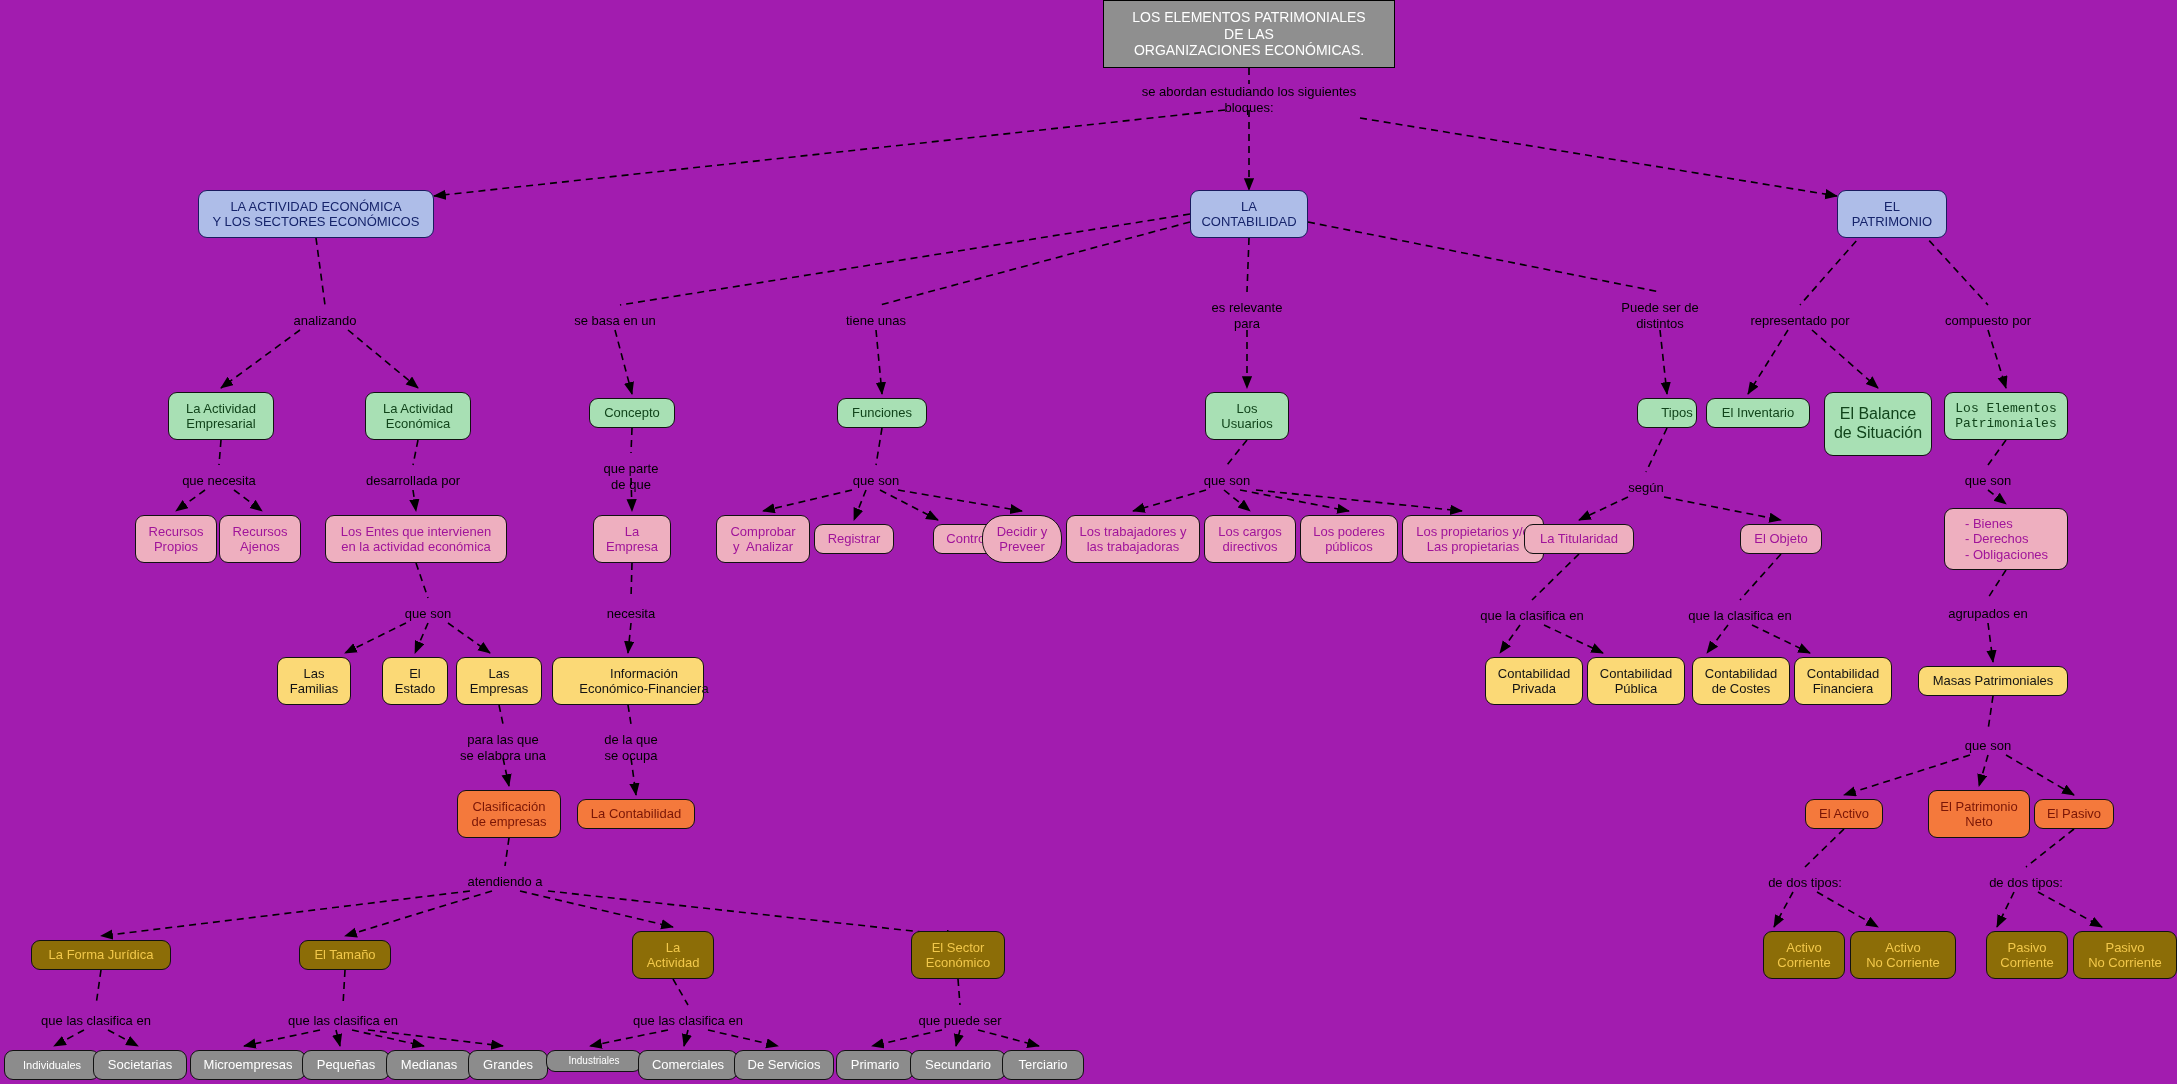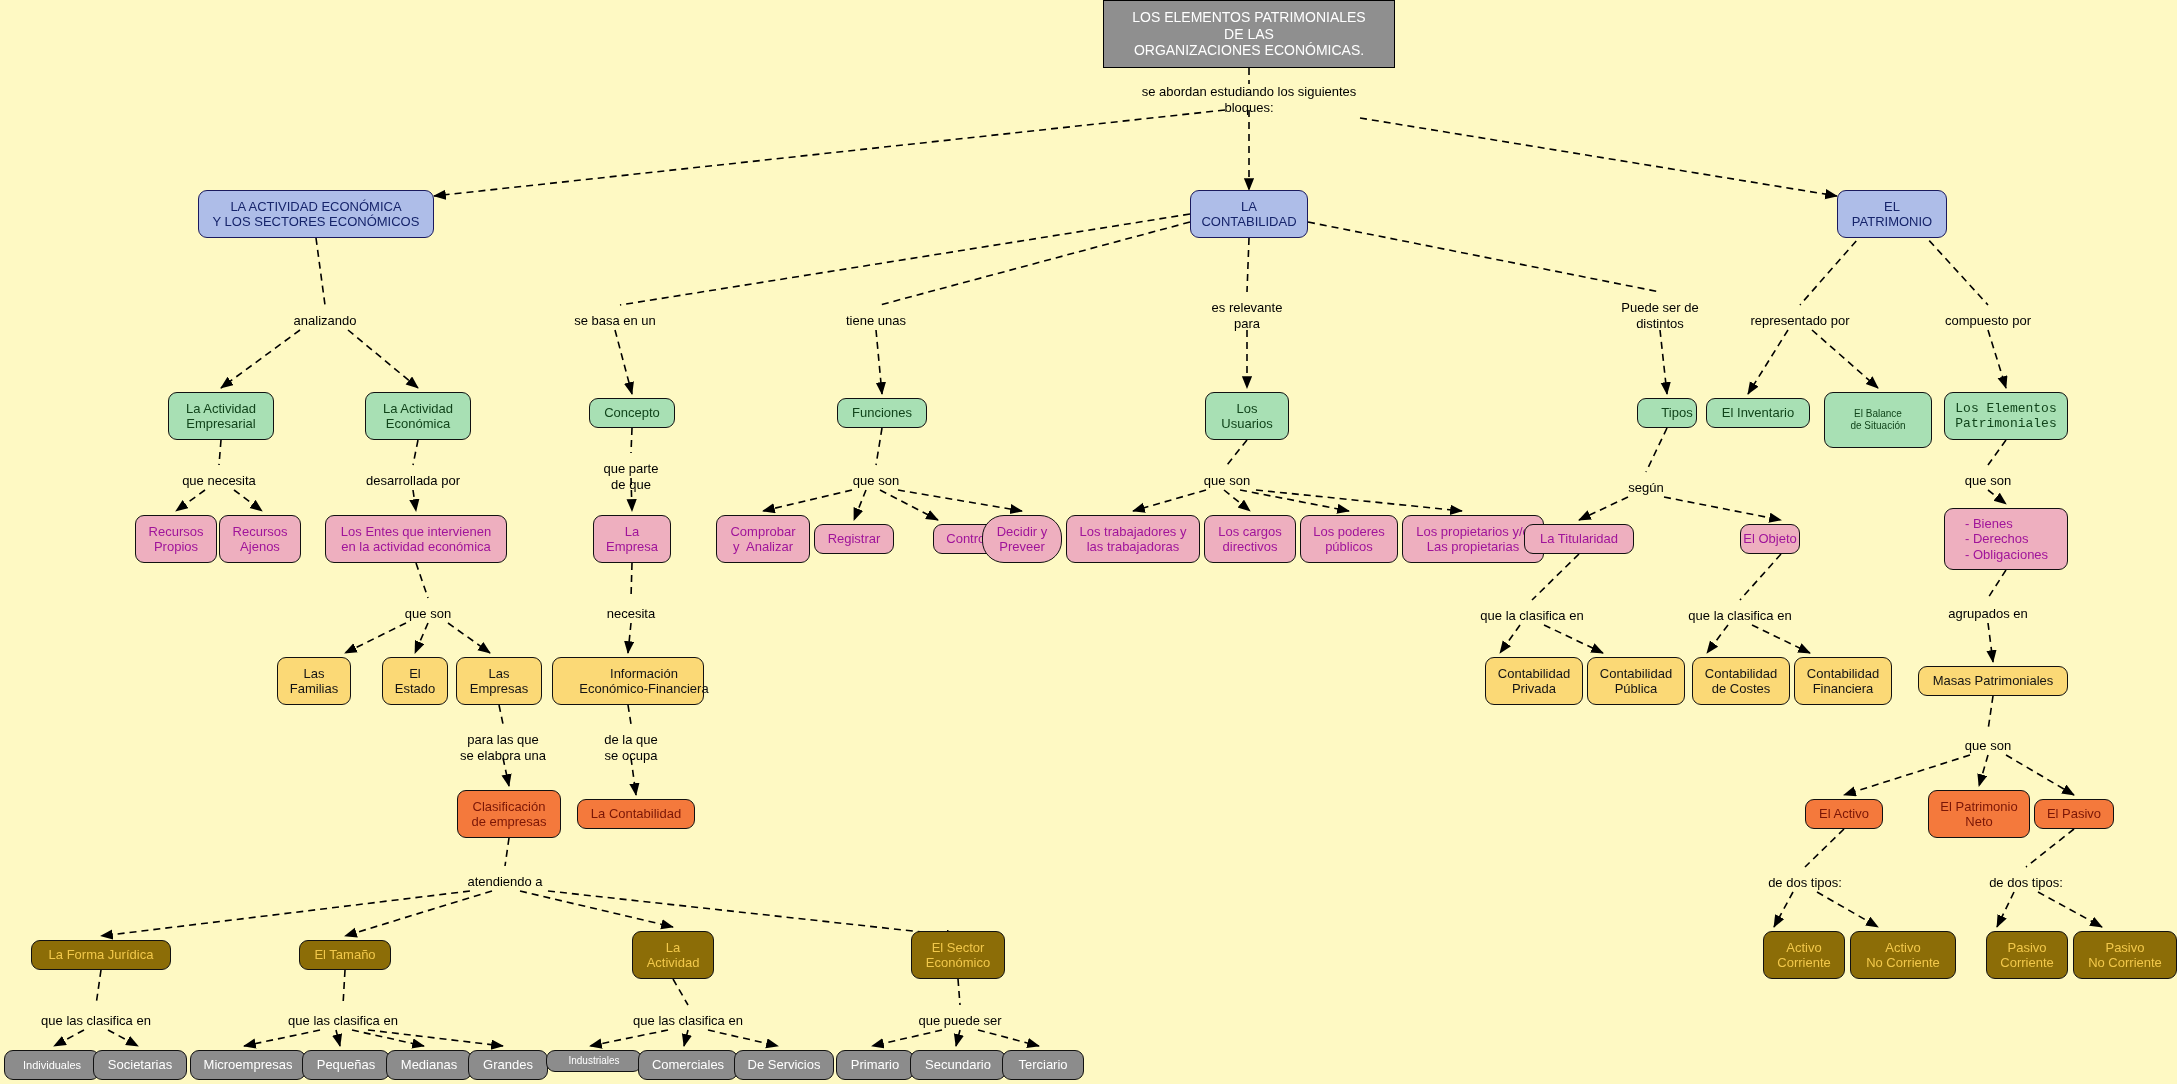--- a/index.html
+++ b/index.html
@@ -1,17 +1,17 @@
 <!DOCTYPE html>
 <html><head>
 <meta charset="utf-8">
 <style>
   html,body{margin:0;padding:0;background:#ffffff;}
   body{font-family:"Liberation Sans","DejaVu Sans",sans-serif;}
-  #canvas{position:relative;width:2177px;height:1084px;background:#fef9c3;overflow:hidden;}
+  #canvas{position:relative;width:2177px;height:1084px;background:#a21caf;overflow:hidden;}
   #edges{position:absolute;left:0;top:0;width:2177px;height:1084px;pointer-events:none;}
   .node{position:absolute;box-sizing:border-box;display:flex;align-items:center;
         justify-content:center;text-align:center;border:1.5px solid #111;
         border-radius:9px;line-height:1.18;white-space:pre;}
   .lbl{position:absolute;color:#000;text-align:center;white-space:pre;line-height:1.22;
        transform:translateX(-50%);}
 
   
   .n-title{background:#8f8f8f;border:1.5px solid #000;border-radius:0;color:#ffffff;}
   .n-blue{background:#aebde8;border-color:#1a1a5e;color:#16246b;}
@@ -143,21 +143,21 @@
       <div class="node n-green" id="n-act-empresarial" style="left: 168px; top: 392px; width: 106px; height: 48px; font-size: 13px;">La Actividad
 Empresarial</div>
       <div class="node n-green" id="n-act-economica" style="left: 365px; top: 392px; width: 106px; height: 48px; font-size: 13px;">La Actividad
 Económica</div>
       <div class="node n-green" id="n-concepto" style="left: 589px; top: 398px; width: 86px; height: 30px; font-size: 13px;">Concepto</div>
       <div class="node n-green" id="n-funciones" style="left: 837px; top: 398px; width: 90px; height: 30px; font-size: 13px;">Funciones</div>
       <div class="node n-green" id="n-usuarios" style="left: 1205px; top: 392px; width: 84px; height: 48px; font-size: 13px;">Los
 Usuarios</div>
       <div class="node n-green" id="n-tipos" style="left: 1637px; top: 398px; width: 60px; height: 30px; font-size: 13px; padding-left: 20px;">Tipos</div>
       <div class="node n-green" id="n-inventario" style="left: 1706px; top: 398px; width: 104px; height: 30px; font-size: 13px;">El Inventario</div>
-      <div class="node n-green" id="n-balance" style="left: 1824px; top: 392px; width: 108px; height: 56px; font-size: 10px;">El Balance
+      <div class="node n-green" id="n-balance" style="left: 1824px; top: 392px; width: 108px; height: 64px; font-size: 16px;">El Balance
 de Situación</div>
       <div class="node n-green" id="n-elem-patrim" style="left: 1944px; top: 392px; width: 124px; height: 48px; font-size: 13px; font-family: Liberation Mono, monospace;">Los Elementos
 Patrimoniales</div>
       <div class="node n-pink" id="n-rec-propios" style="left: 135px; top: 515px; width: 82px; height: 48px; font-size: 13px;">Recursos
 Propios</div>
       <div class="node n-pink" id="n-rec-ajenos" style="left: 219px; top: 515px; width: 82px; height: 48px; font-size: 13px;">Recursos
 Ajenos</div>
       <div class="node n-pink" id="n-entes" style="left: 325px; top: 515px; width: 182px; height: 48px; font-size: 13px;">Los Entes que intervienen
 en la actividad económica</div>
       <div class="node n-pink" id="n-empresa" style="left: 593px; top: 515px; width: 78px; height: 48px; font-size: 13px;">La
@@ -170,21 +170,21 @@
 Preveer</div>
       <div class="node n-pink" id="n-trabajadores" style="left: 1066px; top: 515px; width: 134px; height: 48px; font-size: 13px;">Los trabajadores y
 las trabajadoras</div>
       <div class="node n-pink" id="n-cargos" style="left: 1204px; top: 515px; width: 92px; height: 48px; font-size: 13px;">Los cargos
 directivos</div>
       <div class="node n-pink" id="n-poderes" style="left: 1300px; top: 515px; width: 98px; height: 48px; font-size: 13px;">Los poderes
 públicos</div>
       <div class="node n-pink" id="n-propietarios" style="left: 1402px; top: 515px; width: 142px; height: 48px; font-size: 13px;">Los propietarios y/o
 Las propietarias</div>
       <div class="node n-pink" id="n-titularidad" style="left: 1524px; top: 524px; width: 110px; height: 30px; font-size: 13px;">La Titularidad</div>
-      <div class="node n-pink" id="n-objeto" style="left: 1740px; top: 524px; width: 60px; height: 30px; font-size: 13px;">El Objeto</div>
+      <div class="node n-pink" id="n-objeto" style="left: 1740px; top: 524px; width: 82px; height: 30px; font-size: 13px;">El Objeto</div>
       <div class="node n-pink left" id="n-bdo" style="left: 1944px; top: 508px; width: 124px; height: 62px; font-size: 13px;">- Bienes
 - Derechos
 - Obligaciones</div>
       <div class="node n-yellow" id="n-familias" style="left: 277px; top: 657px; width: 74px; height: 48px; font-size: 13px;">Las
 Familias</div>
       <div class="node n-yellow" id="n-estado" style="left: 382px; top: 657px; width: 66px; height: 48px; font-size: 13px;">El
 Estado</div>
       <div class="node n-yellow" id="n-empresas" style="left: 456px; top: 657px; width: 86px; height: 48px; font-size: 13px;">Las
 Empresas</div>
       <div class="node n-yellow" id="n-info-ef" style="left: 552px; top: 657px; width: 152px; height: 48px; font-size: 13px; padding-left: 32px;">Información

